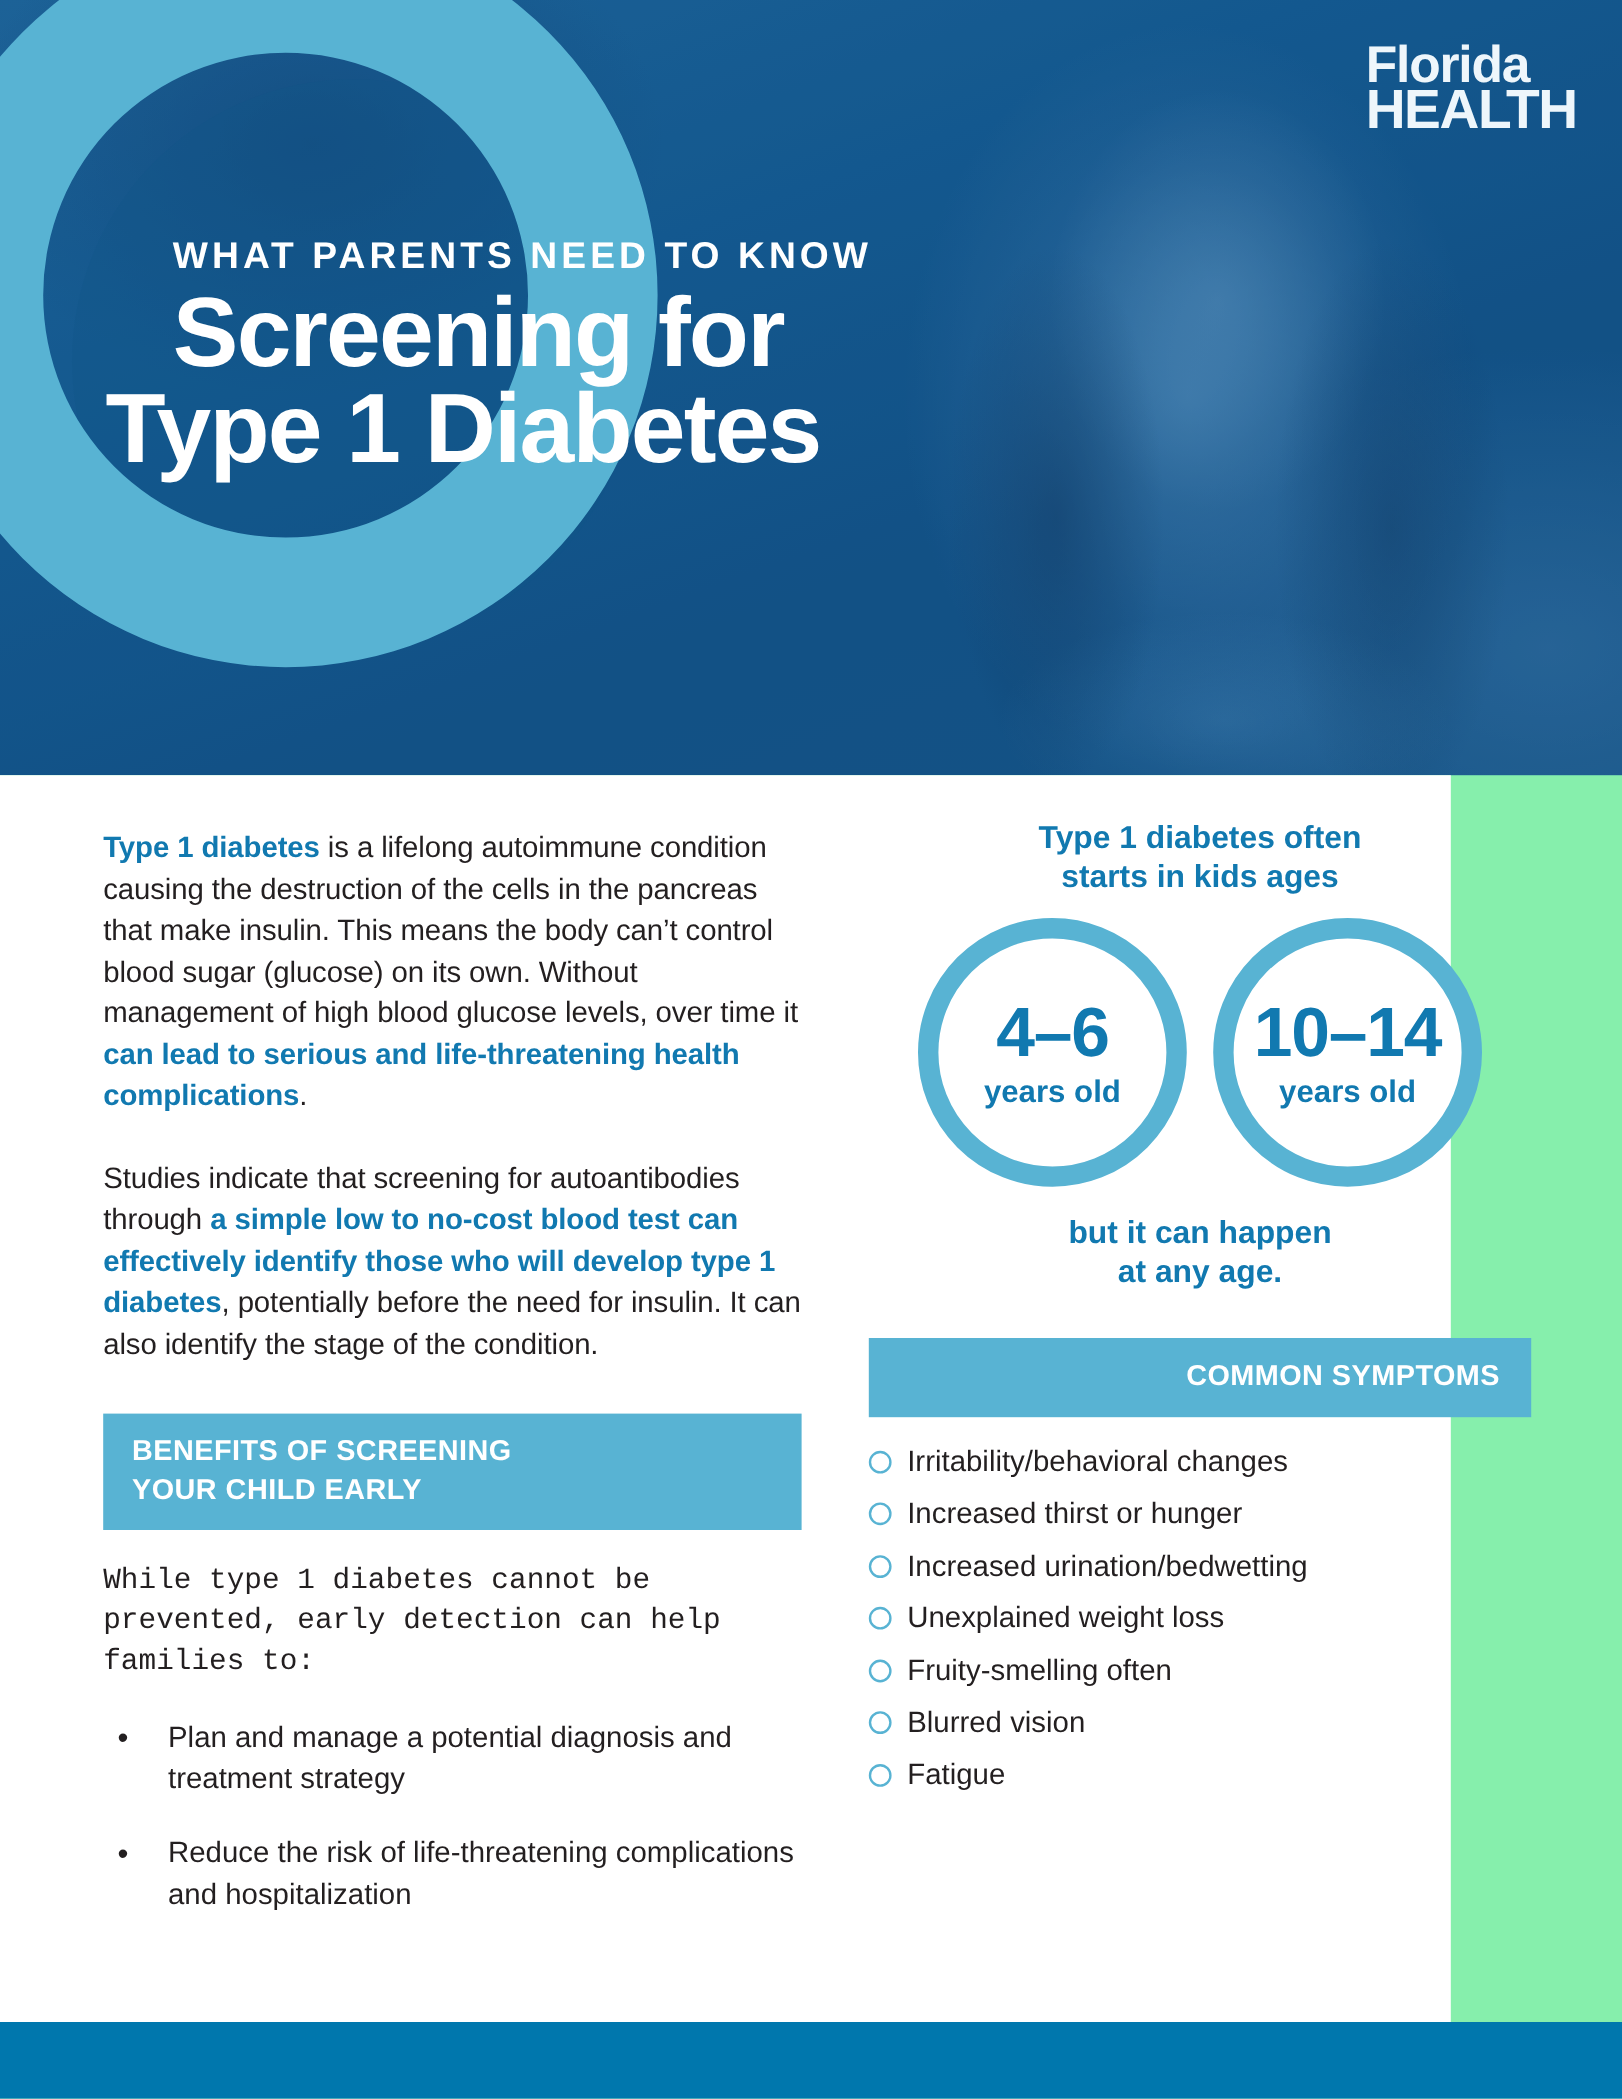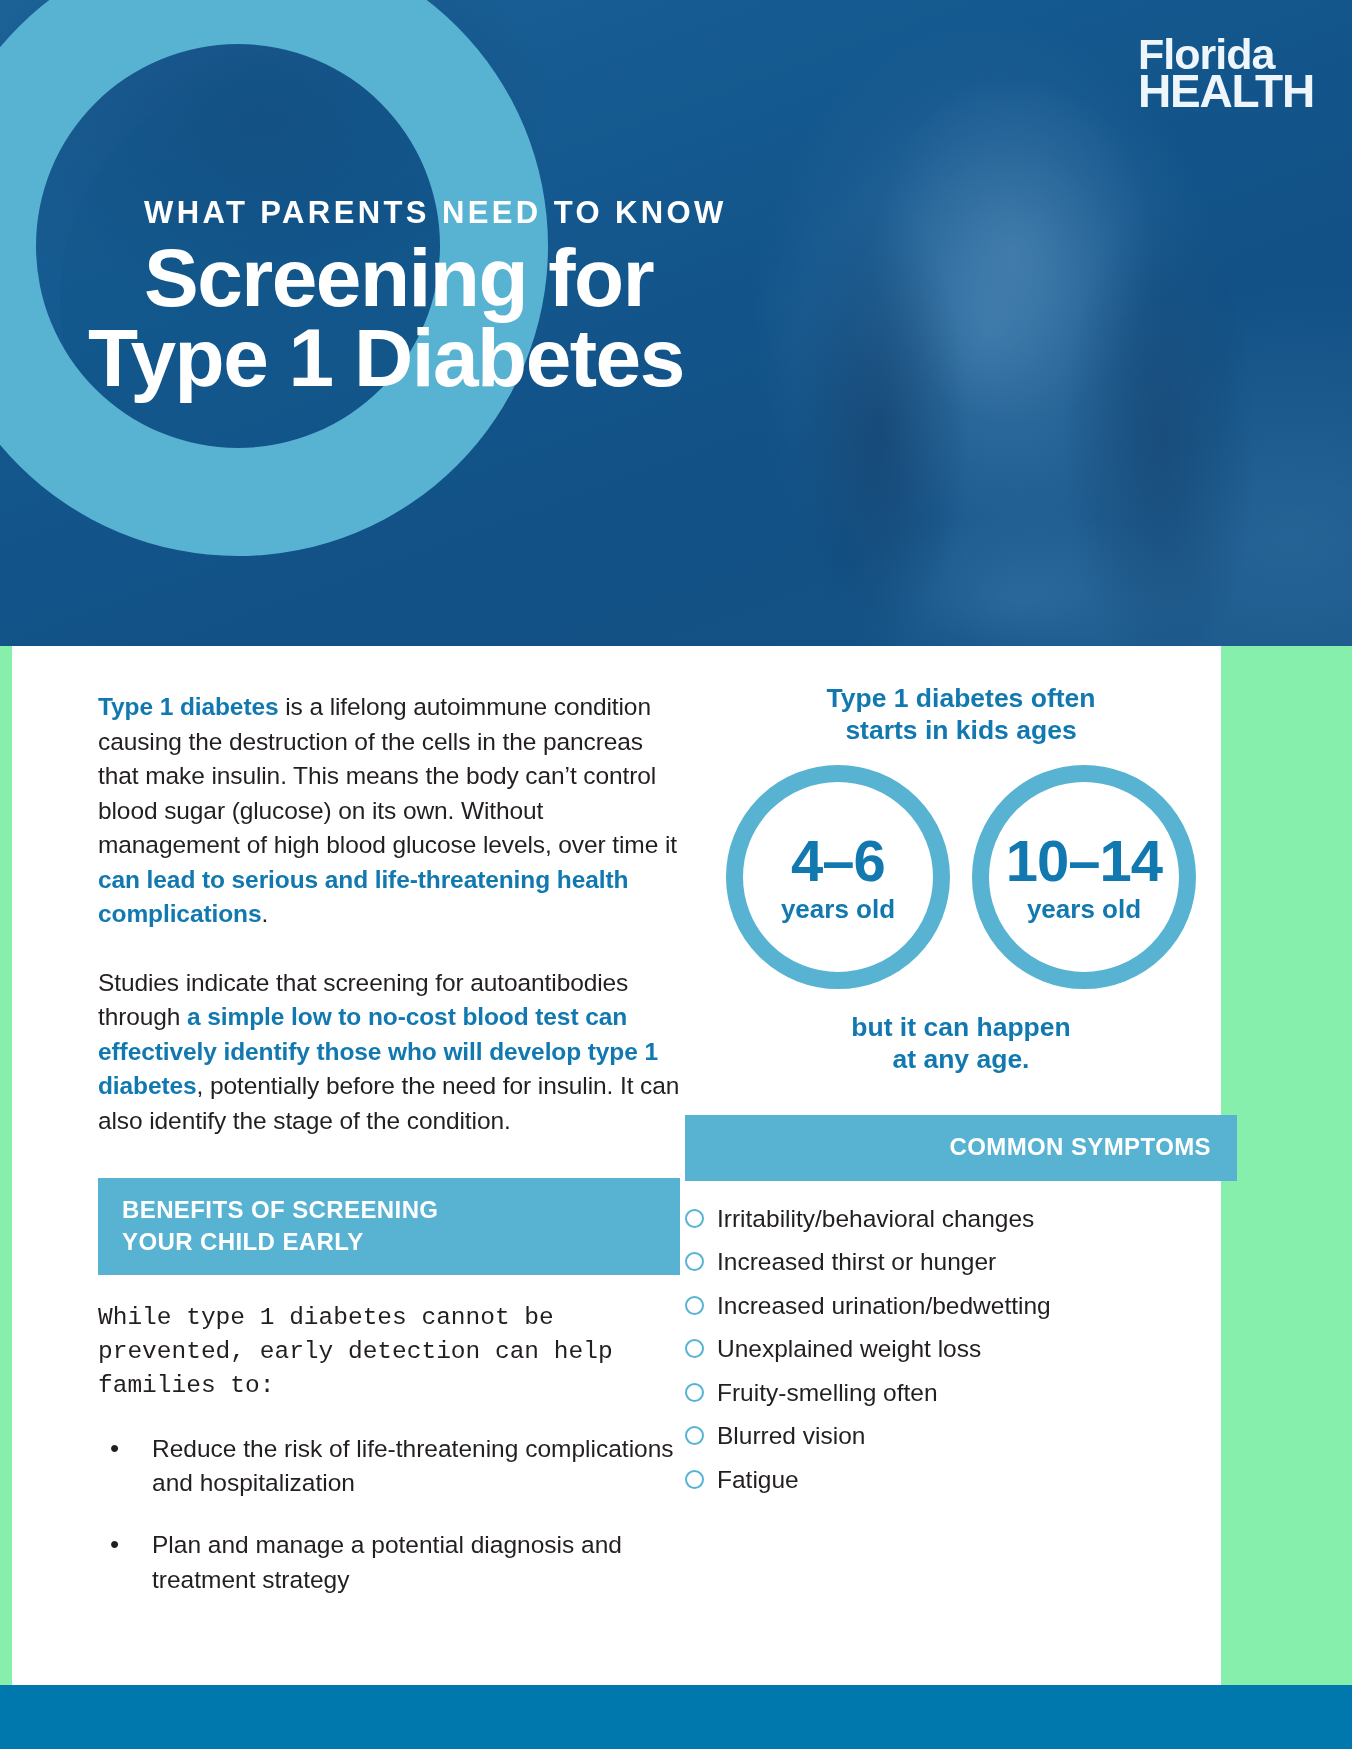--- a/index.html
+++ b/index.html
@@ -124,32 +124,31 @@
   }
 
   
   .body-wrap {
     position: absolute;
     left: 0;
     top: 646px;
     width: 1209px;
     height: 1039px;
     background: #ffffff;
-    margin-left: 12px;
   }
 
   .col-left {
     position: absolute;
     left: 86px;
     top: 0px;
     width: 582px;
   }
   .col-right {
     position: absolute;
-    left: 673px;
+    left: 724px;
     top: 0px;
     width: 552px;
   }
 
   .para {
     color: #231f20;
     font-size: 24.5px;
     line-height: 1.41;
     letter-spacing: -0.1px;
   }
@@ -330,22 +329,22 @@
       <p class="para p2"><span>Studies indicate that screening for autoantibodies through </span><span class="hi">a simple low to no-cost blood test can effectively identify those who will develop type 1 diabetes</span><span>, potentially before the need for insulin. It can also identify the stage of the condition.</span></p>
 
       <div class="bar bar-left">
         <div>BENEFITS OF SCREENING</div>
         <div>YOUR CHILD EARLY</div>
       </div>
 
       <p class="lead">While type 1 diabetes cannot be prevented, early detection can help families to:</p>
 
       <ul class="bullets">
+        <li>Plan and manage a potential diagnosis and treatment strategy</li>
         <li>Reduce the risk of life-threatening complications and hospitalization</li>
-        <li>Plan and manage a potential diagnosis and treatment strategy</li>
       </ul>
     </div>
 
     <div class="col-right">
 
       <div class="ages-title">
         <div>Type 1 diabetes often</div>
         <div>starts in kids ages</div>
       </div>
 

